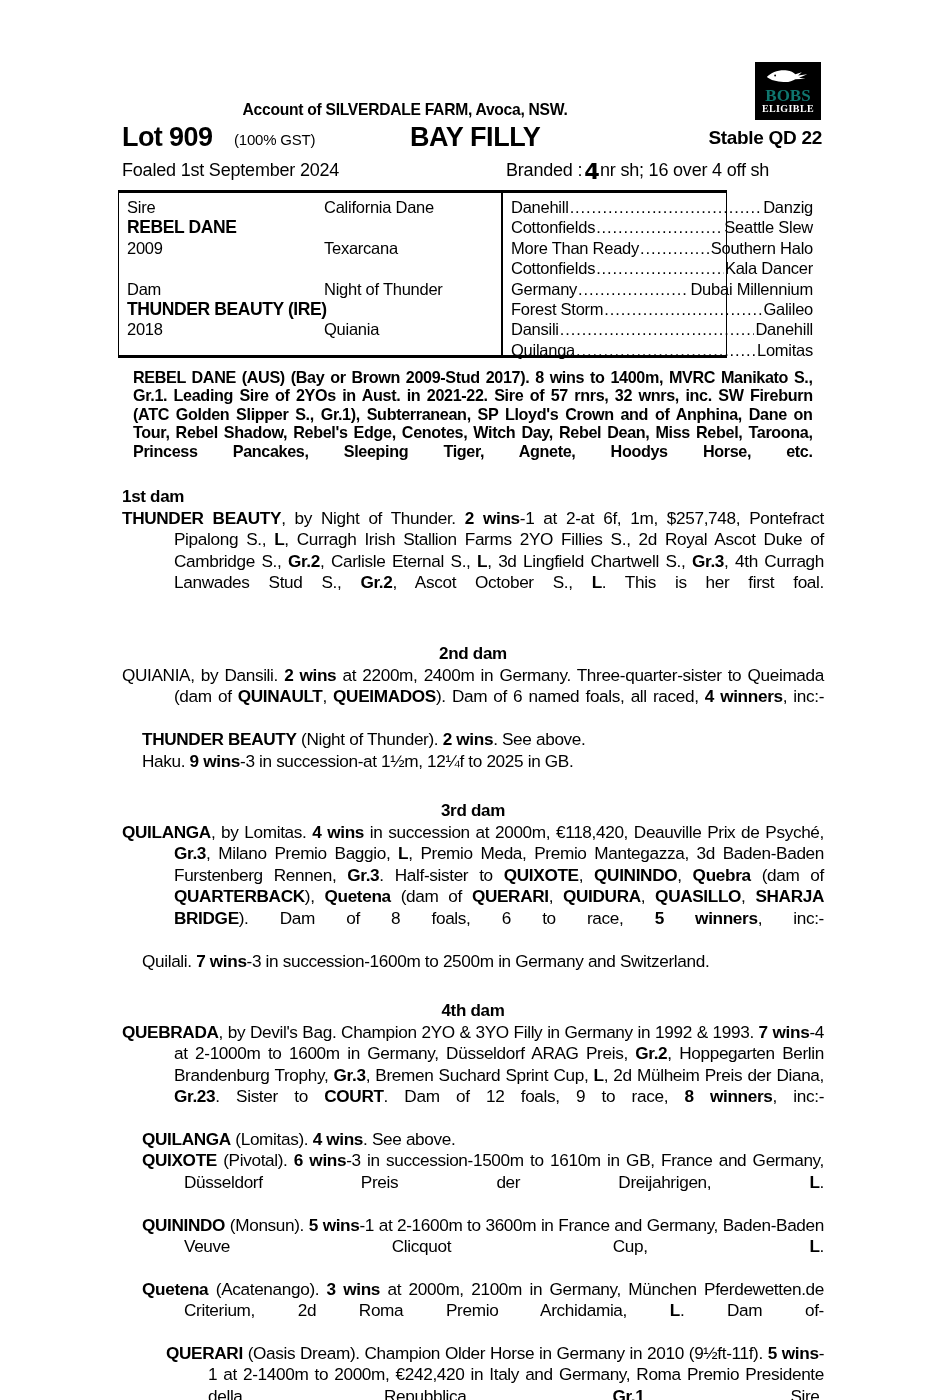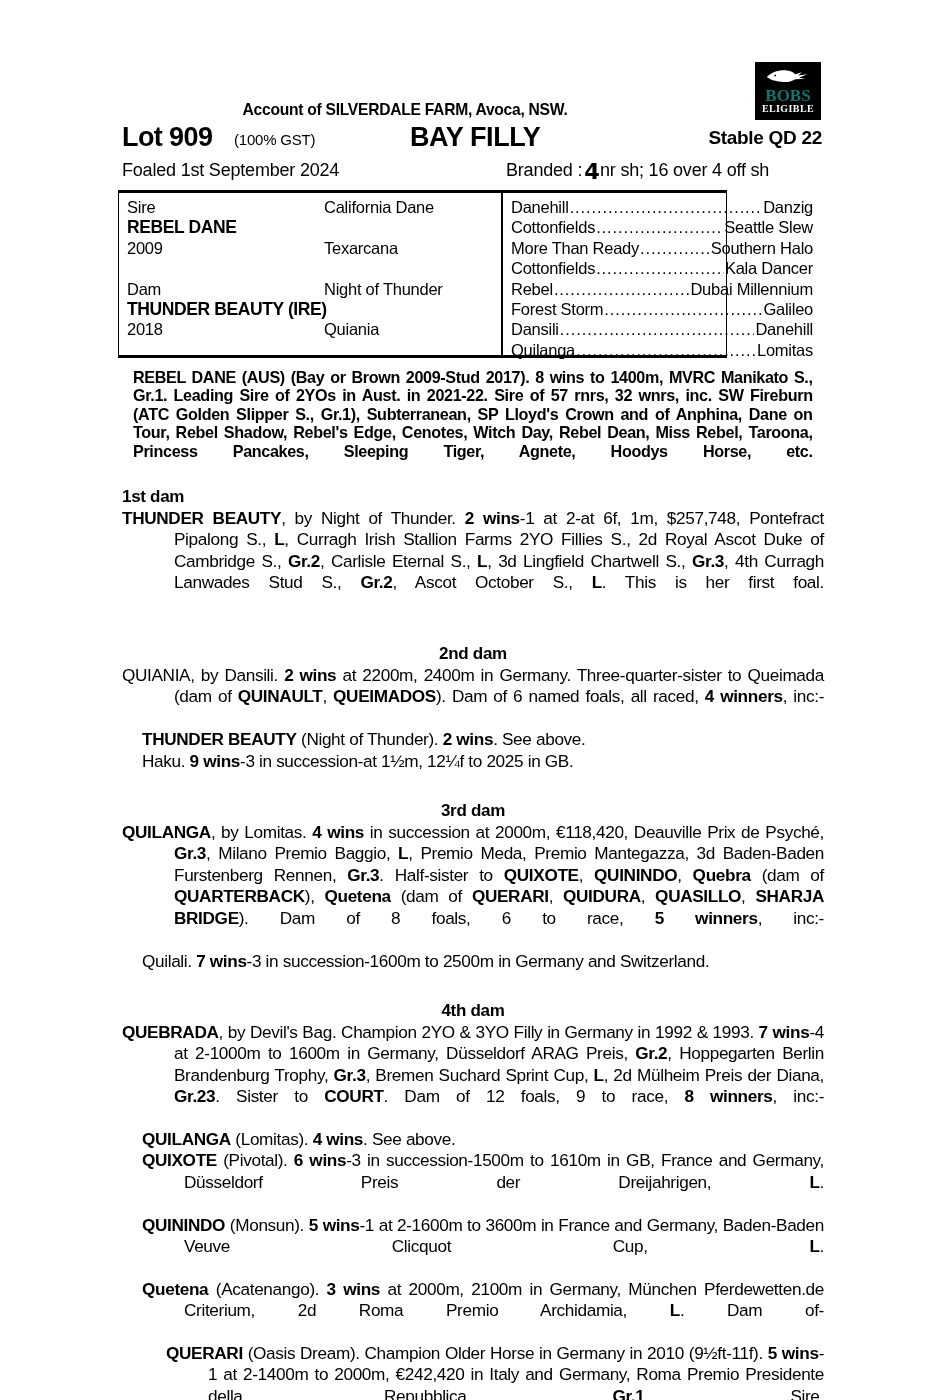--- a/index.html
+++ b/index.html
@@ -304,21 +304,21 @@
           <span class="lft">More Than Ready</span>
           <span class="dots">......................................................................</span>
           <span class="rgt">Southern Halo</span>
         </div>
         <div class="leader">
           <span class="lft">Cottonfields</span>
           <span class="dots">......................................................................</span>
           <span class="rgt">Kala Dancer</span>
         </div>
         <div class="leader">
-          <span class="lft">Rebel</span>
+          <span class="lft">Germany</span>
           <span class="dots">......................................................................</span>
           <span class="rgt">Dubai Millennium</span>
         </div>
         <div class="leader">
           <span class="lft">Forest Storm</span>
           <span class="dots">......................................................................</span>
           <span class="rgt">Galileo</span>
         </div>
         <div class="leader">
           <span class="lft">Dansili</span>

